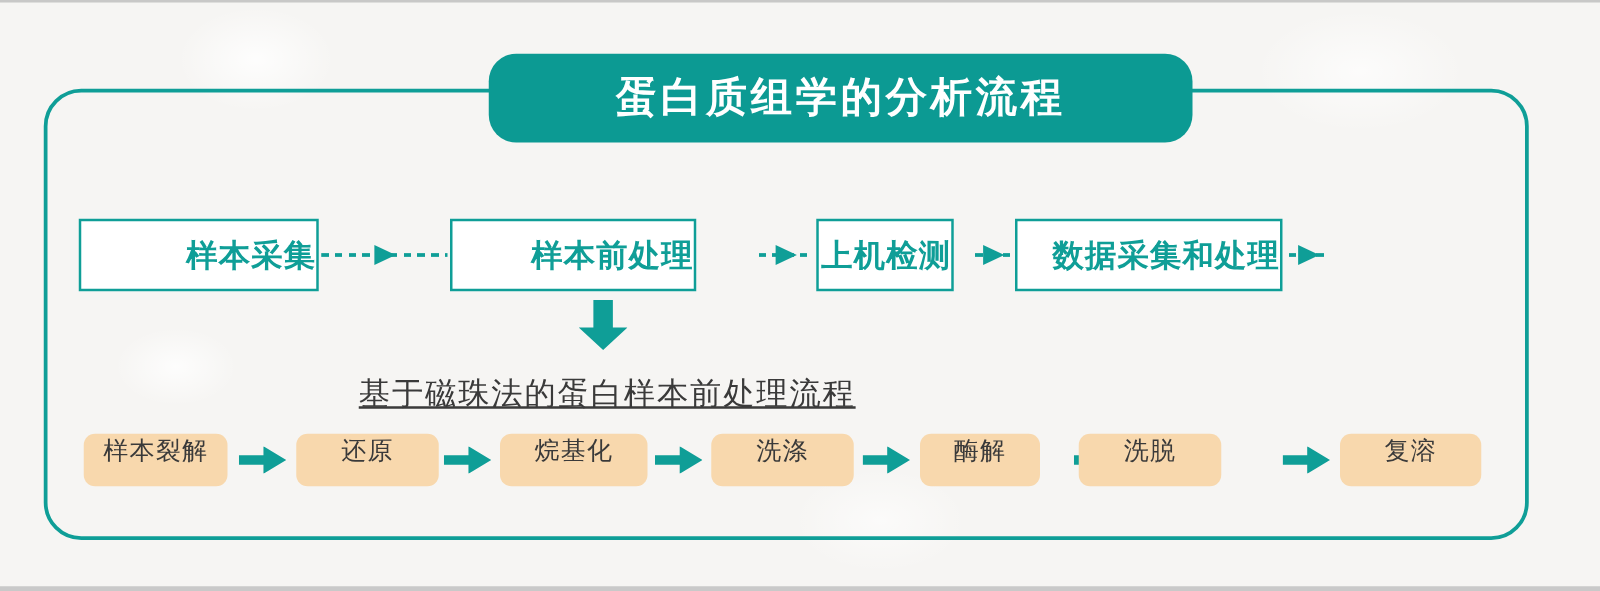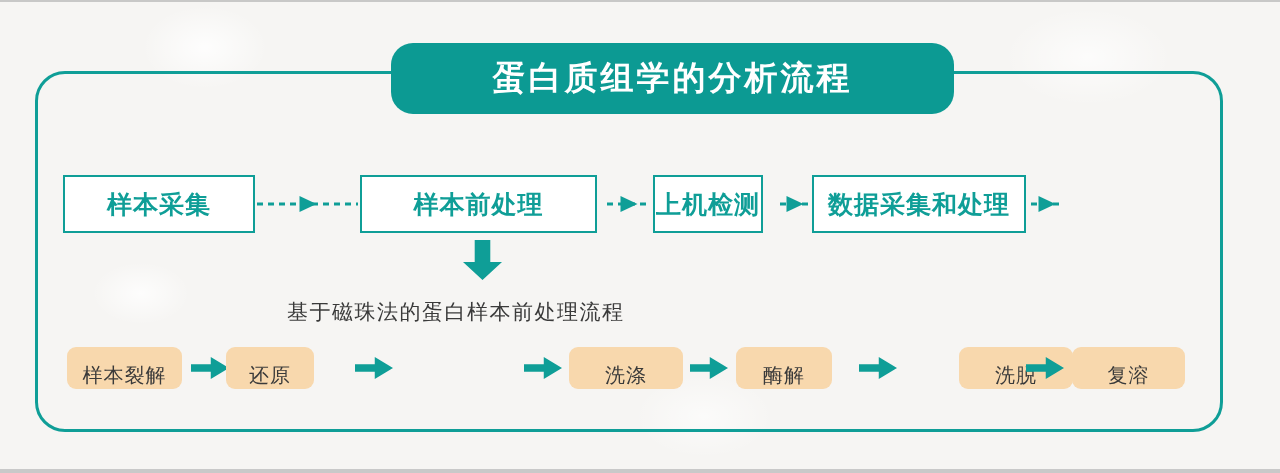--- a/index.html
+++ b/index.html
@@ -30,21 +30,21 @@
   .title-banner{
     position:absolute;left:349px;top:43px;width:563px;height:71px;
     background:var(--teal-dark);border-radius:22px;
     display:flex;align-items:center;justify-content:center;
     color:#ffffff;font-size:33px;font-weight:700;letter-spacing:3px;margin-left:42px;
   }
 
   .step-box{
     position:absolute;top:175px;height:58px;
     background:#ffffff;border:2px solid var(--teal);
-    display:flex;align-items:center;justify-content:center;
+    display:flex;align-items:center;justify-content:flex-end;
     color:var(--teal);font-size:25px;font-weight:700;letter-spacing:1px;
   }
 
   .dash-arrow{position:absolute;top:195px;height:18px;}
   .dash-arrow .line{
     position:absolute;left:0;right:0;top:50%;height:3px;transform:translateY(-50%);
     background:repeating-linear-gradient(90deg,var(--teal) 0 6px,transparent 6px 11px);
   }
   .dash-arrow .head{
     position:absolute;left:50%;top:50%;transform:translate(-50%,-50%);
@@ -52,27 +52,27 @@
     border-top:8px solid transparent;border-bottom:8px solid transparent;
   }
 
   .down-arrow{
     position:absolute;left:463px;top:240px;width:39px;height:40px;background:var(--teal);
     clip-path:polygon(30% 0,70% 0,70% 55%,100% 55%,50% 100%,0 55%,30% 55%);
   }
 
   .sub-heading{
     position:absolute;left:287px;top:298px;
-    color:var(--text-dark);font-size:21px;font-weight:500;letter-spacing:1.5px;white-space:nowrap;
+    color:var(--text-dark);font-size:25px;font-weight:500;letter-spacing:1.5px;white-space:nowrap;text-decoration:underline;
   }
 
   .sub-box{
     position:absolute;top:347px;height:42px;
     background:var(--peach);border-radius:9px;
-    display:flex;align-items:flex-end;justify-content:center;
+    display:flex;align-items:flex-start;justify-content:center;
     color:var(--text-dark);font-size:20px;font-weight:500;letter-spacing:1px;
   }
 
   .block-arrow{
     position:absolute;top:357px;width:38px;height:22px;background:var(--teal);
     clip-path:polygon(0 33%,52% 33%,52% 0,100% 50%,52% 100%,52% 67%,0 67%);
   }
 </style>
 </head>
 <body>
@@ -87,21 +87,21 @@
     <span>蛋白质组学的分析流程</span>
   </div>
 
   <div class="step-box" style="left:63px;width:192px">
     <span>样本采集</span>
   </div>
   <div class="dash-arrow" style="left:257px;width:101px">
     <div class="line"></div>
     <div class="head"></div>
   </div>
-  <div class="step-box" style="left:360px;width:237px">
+  <div class="step-box" style="left:360px;width:197px">
     <span>样本前处理</span>
   </div>
   <div class="dash-arrow" style="left:607px;width:44px">
     <div class="line"></div>
     <div class="head"></div>
   </div>
   <div class="step-box" style="left:653px;width:110px">
     <span>上机检测</span>
   </div>
   <div class="dash-arrow" style="left:780px;width:30px">
@@ -118,38 +118,41 @@
 
   <div class="down-arrow"></div>
 
   <div class="sub-heading">基于磁珠法的蛋白样本前处理流程</div>
 
   <div class="sub-box" style="left:67px;width:115px">
     <span>样本裂解</span>
   </div>
   <div class="block-arrow" style="left:191px"></div>
 
-  <div class="sub-box" style="left:226px;width:88px">
+  <div class="sub-box" style="left:237px;width:114px">
     <span>还原</span>
   </div>
   <div class="block-arrow" style="left:355px"></div>
 
+  <div class="sub-box" style="left:400px;width:118px">
+    <span>烷基化</span>
+  </div>
   <div class="block-arrow" style="left:524px"></div>
 
   <div class="sub-box" style="left:569px;width:114px">
     <span>洗涤</span>
   </div>
   <div class="block-arrow" style="left:690px"></div>
 
   <div class="sub-box" style="left:736px;width:96px">
     <span>酶解</span>
   </div>
   <div class="block-arrow" style="left:859px"></div>
 
-  <div class="sub-box" style="left:959px;width:114px">
+  <div class="sub-box" style="left:863px;width:114px">
     <span>洗脱</span>
   </div>
   <div class="block-arrow" style="left:1026px"></div>
 
   <div class="sub-box" style="left:1072px;width:113px">
     <span>复溶</span>
   </div>
 </div>
 
 </body></html>

